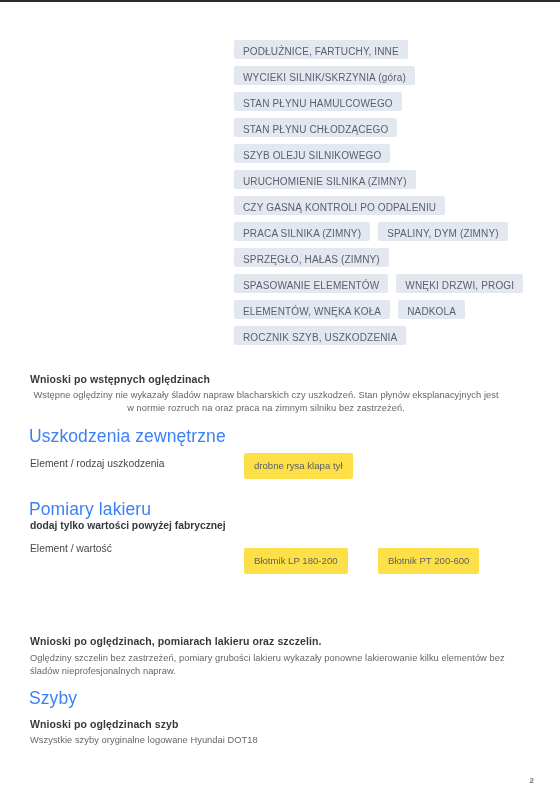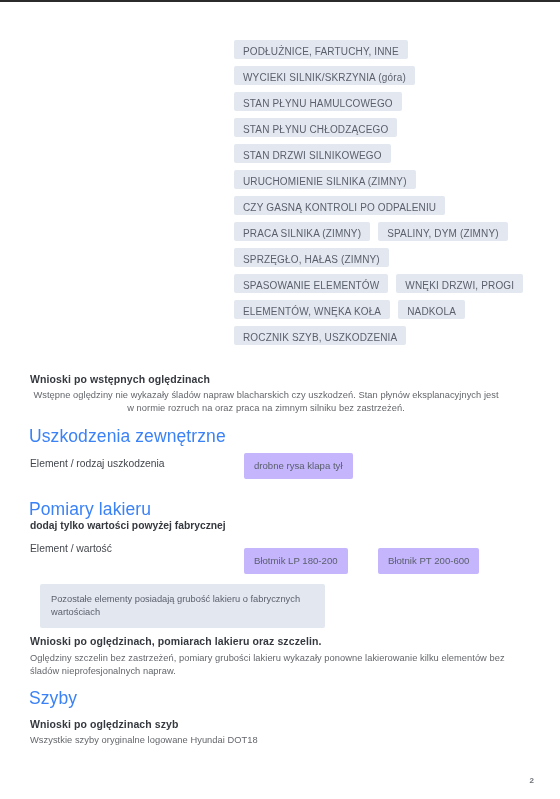--- a/index.html
+++ b/index.html
@@ -86,21 +86,21 @@
     position: absolute;
     font-size: 10.3px;
     color: #43474d;
     white-space: nowrap;
   }
 
   
   .vchip {
     position: absolute;
     display: inline-block;
-    background: #c4b5fd;
+    background: #fde047;
     color: #5a5f6b;
     font-size: 9.6px;
     line-height: 1;
     padding: 8px 10px;
     border-radius: 2px;
     white-space: nowrap;
   }
   .noteblock {
     position: absolute;
     background: #e2e7f0;
@@ -138,21 +138,21 @@
 
     <div class="tag-row">
       <span class="chip">STAN PŁYNU HAMULCOWEGO</span>
     </div>
 
     <div class="tag-row">
       <span class="chip">STAN PŁYNU CHŁODZĄCEGO</span>
     </div>
 
     <div class="tag-row">
-      <span class="chip">STAN DRZWI SILNIKOWEGO</span>
+      <span class="chip">SZYB OLEJU SILNIKOWEGO</span>
     </div>
 
     <div class="tag-row">
       <span class="chip">URUCHOMIENIE SILNIKA (ZIMNY)</span>
     </div>
 
     <div class="tag-row">
       <span class="chip">CZY GASNĄ KONTROLI PO ODPALENIU</span>
     </div>
 
@@ -194,21 +194,20 @@
   <div class="sec-h1" style="left:29px; top:497px;">Pomiary lakieru</div>
 
   <div class="sec-sub" style="left:30px; top:518px;">dodaj tylko wartości powyżej fabrycznej</div>
 
   <div class="field-label" style="left:30px; top:541px;">Element / wartość</div>
 
   <div class="vchip" style="left:244px; top:546px;">Błotmik LP 180-200</div>
 
   <div class="vchip" style="left:378px; top:546px;">Błotnik PT 200-600</div>
 
-  <div class="noteblock" style="left:40px; top:582px; width:285px;">Pozostałe elementy posiadają grubość lakieru o fabrycznych wartościach</div>
 
   <div class="sec-label" style="left:30px; top:633px;text-align:right;">Wnioski po oględzinach, pomiarach lakieru oraz szczelin.</div>
 
   <div class="sec-body" style="left:30px; top:650px; width:480px;">Oględziny szczelin bez zastrzeżeń, pomiary grubości lakieru wykazały ponowne lakierowanie kilku elementów bez śladów nieprofesjonalnych napraw.</div>
 
   <div class="sec-h1" style="left:29px; top:686px;">Szyby</div>
 
   <div class="sec-label" style="left:30px; top:716px;">Wnioski po oględzinach szyb</div>
 
   <div class="sec-body" style="left:30px; top:732px; width:480px;">Wszystkie szyby oryginalne logowane Hyundai DOT18</div>

